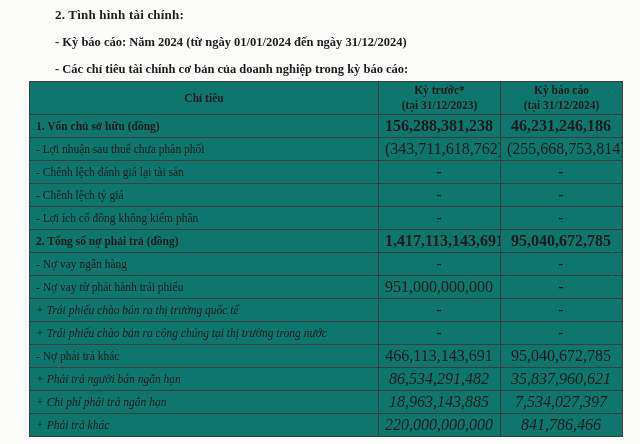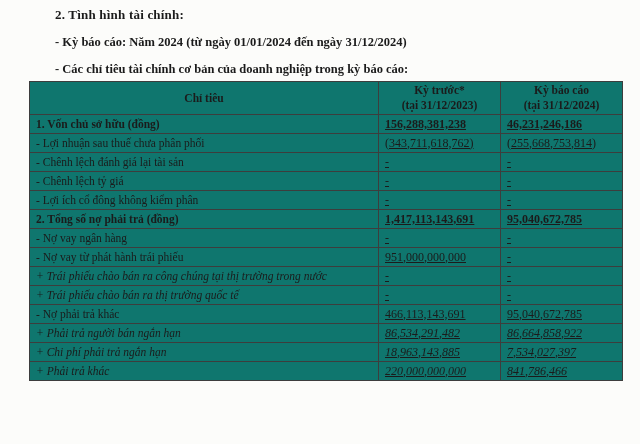--- a/index.html
+++ b/index.html
@@ -46,21 +46,21 @@
     padding:1px 2px;
   }
   .fin td {
     height:16px;
     padding:1px 6px;
     font-size:11.5px;
     line-height:1.25;
     vertical-align:middle;
   }
   .fin td.cell-label { text-align:left; }
-  .fin td.cell-num  { text-align:left; font-size:12px; padding-right:7px;text-decoration:underline; }
+  .fin td.cell-num  { text-align:center; font-size:16px; padding-right:7px; }
   tr.row-bold td   { font-weight:bold; }
   tr.row-italic td { font-style:italic; }
   .hdr-sub { font-weight:bold;text-align:center; }
 </style>
 </head>
 <body>
 
 <div class="intro">
   <p class="intro-heading">2. Tình hình tài chính:</p>
   <p class="intro-line">- Kỳ báo cáo: Năm 2024 (từ ngày 01/01/2024 đến ngày 31/12/2024)</p>
@@ -121,38 +121,38 @@
         <td class="cell-label">- Nợ vay ngân hàng</td>
         <td class="cell-num">-</td>
         <td class="cell-num">-</td>
       </tr>
       <tr class="row-normal">
         <td class="cell-label">- Nợ vay từ phát hành trái phiếu</td>
         <td class="cell-num">951,000,000,000</td>
         <td class="cell-num">-</td>
       </tr>
       <tr class="row-italic">
-        <td class="cell-label">+ Trái phiếu chào bán ra công chúng tại thị trường trong nước</td>
+        <td class="cell-label">+ Trái phiếu chào bán ra thị trường quốc tế</td>
         <td class="cell-num">-</td>
         <td class="cell-num">-</td>
       </tr>
       <tr class="row-italic">
-        <td class="cell-label">+ Trái phiếu chào bán ra thị trường quốc tế</td>
+        <td class="cell-label">+ Trái phiếu chào bán ra công chúng tại thị trường trong nước</td>
         <td class="cell-num">-</td>
         <td class="cell-num">-</td>
       </tr>
       <tr class="row-normal">
         <td class="cell-label">- Nợ phải trả khác</td>
         <td class="cell-num">466,113,143,691</td>
         <td class="cell-num">95,040,672,785</td>
       </tr>
       <tr class="row-italic">
         <td class="cell-label">+ Phải trả người bán ngắn hạn</td>
         <td class="cell-num">86,534,291,482</td>
-        <td class="cell-num">86,664,858,922</td>
+        <td class="cell-num">35,837,960,621</td>
       </tr>
       <tr class="row-italic">
         <td class="cell-label">+ Chi phí phải trả ngắn hạn</td>
         <td class="cell-num">18,963,143,885</td>
         <td class="cell-num">7,534,027,397</td>
       </tr>
       <tr class="row-italic">
         <td class="cell-label">+ Phải trả khác</td>
         <td class="cell-num">220,000,000,000</td>
         <td class="cell-num">841,786,466</td>

